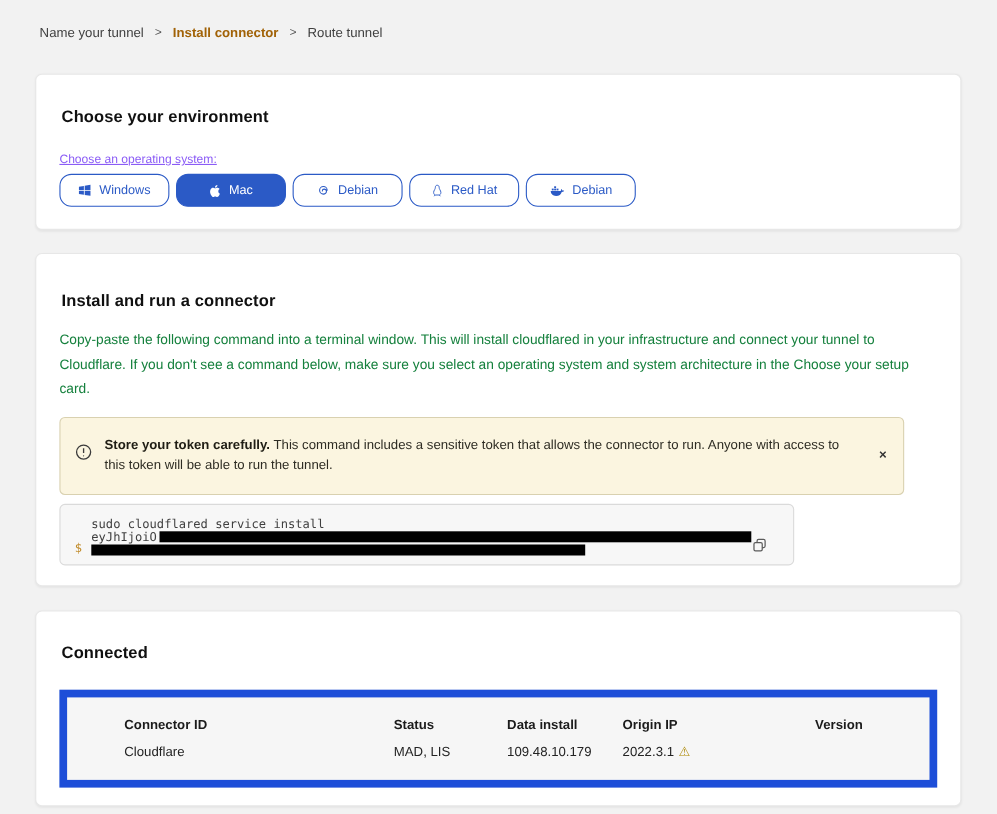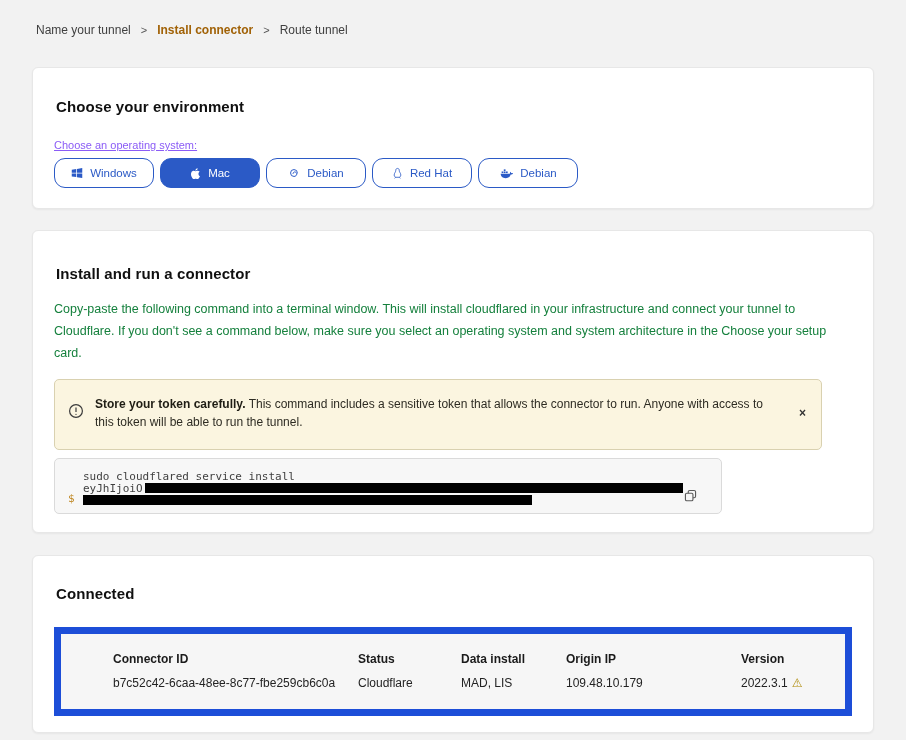--- a/index.html
+++ b/index.html
@@ -156,21 +156,20 @@
 
 <section class="card" id="card-connectors">
   <h2>Connected</h2>
   <div class="conn-table">
     <div class="th">Connector ID</div>
     <div class="th">Status</div>
     <div class="th">Data install</div>
     <div class="th">Origin IP</div>
     <div class="th">Version</div>
 
-    <div class="td">b7c52c42-6caa-48ee-8c77-fbe259cb6c0a</div>
     <div class="td status-connected">Cloudflare</div>
     <div class="td">MAD, LIS</div>
     <div class="td">109.48.10.179</div>
     <div class="td version-cell">
       <span>2022.3.1</span>
       <span class="warn-glyph">⚠</span>
     </div>
   </div>
 </section>
 

